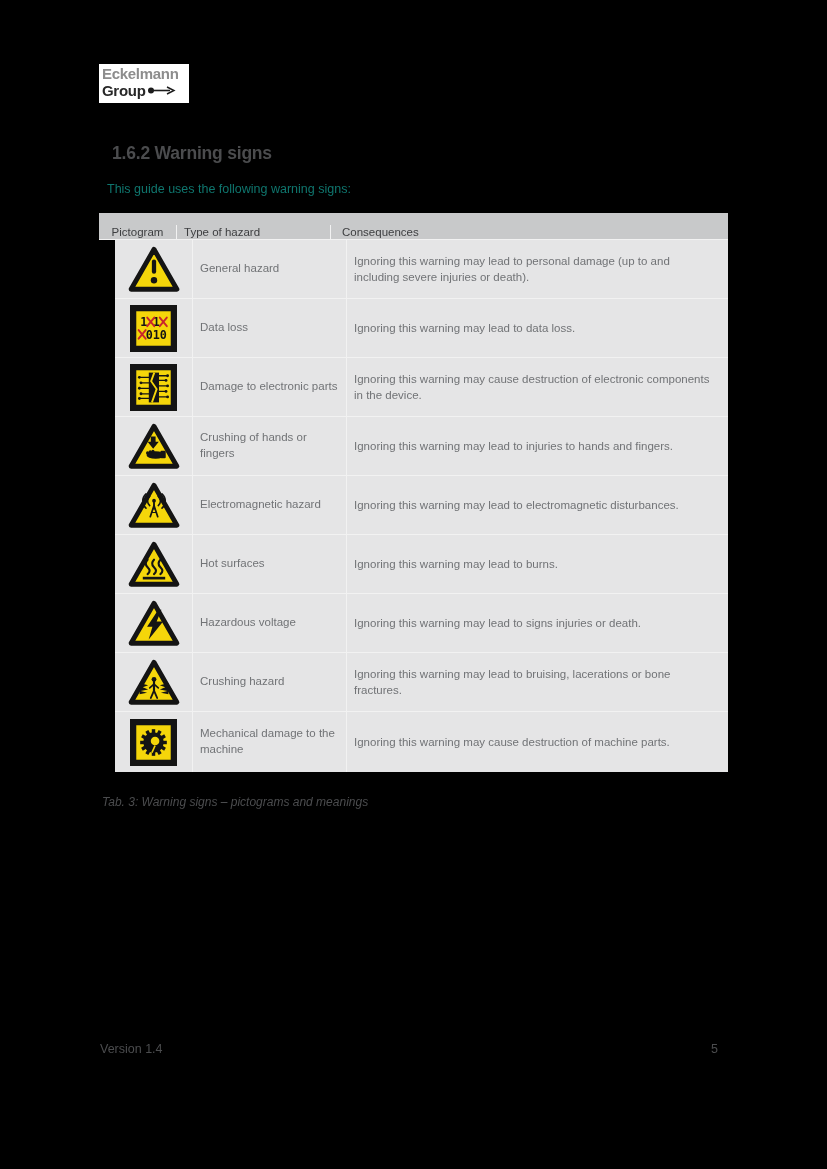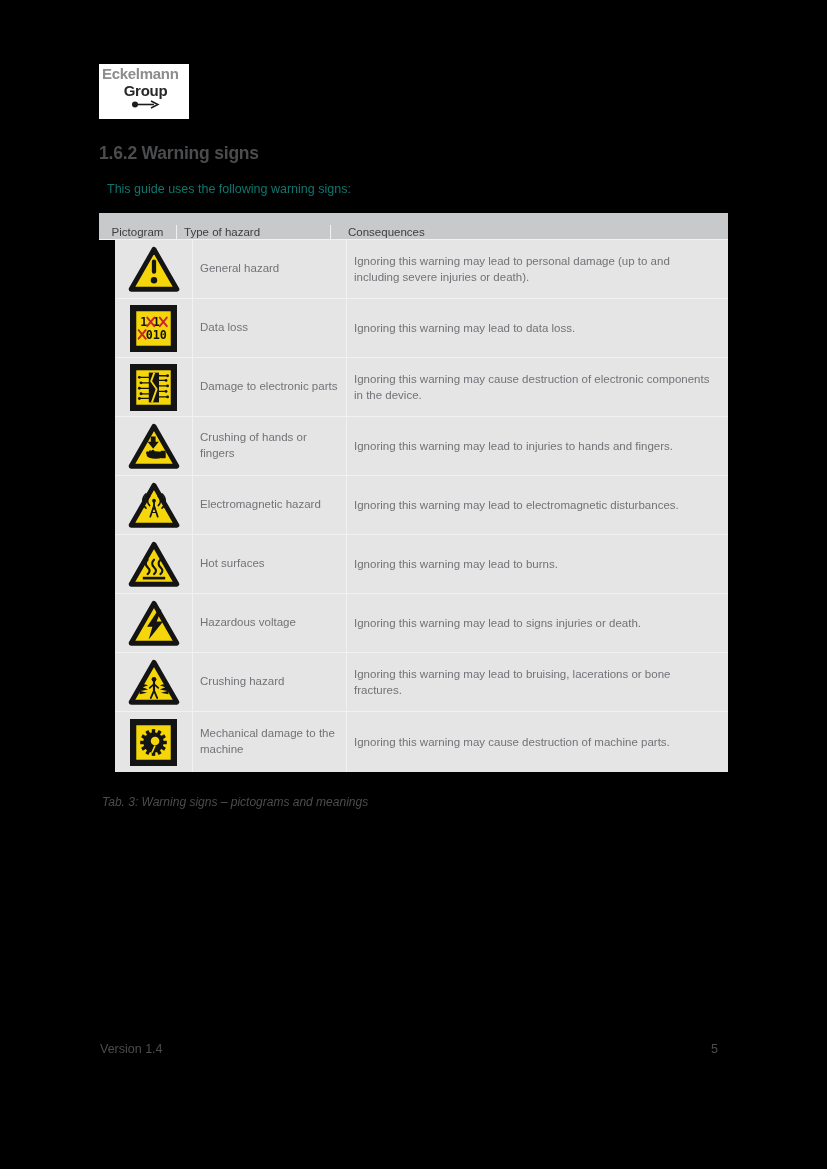--- a/index.html
+++ b/index.html
@@ -2,36 +2,36 @@
 <html><head>
 <meta charset="utf-8">
 <style>
   * { margin:0; padding:0; box-sizing:border-box; }
   body { background:#000; }
   .page {
     position:relative; width:827px; height:1169px; background:#000;
     font-family:"Liberation Sans", sans-serif; overflow:hidden; margin:0 auto;
   }
   
-  .logo { position:absolute; left:99px; top:64px; width:90px; height:55px;
+  .logo { position:absolute; left:99px; top:64px; width:90px; height:39px;
           background:#fff; padding:2px 0 0 3px; }
   .logo-line1 { font-size:15px; font-weight:bold; color:#8d8d8d; line-height:16px; letter-spacing:-0.3px; }
   .logo-line2 { font-size:15px; font-weight:bold; color:#282828; line-height:17px;
-                display:flex; align-items:center; gap:1px; letter-spacing:-0.3px;flex-direction:column; }
+                display:flex; align-items:center; gap:1px; letter-spacing:-0.3px; }
   
-  .heading { position:absolute; left:99px; top:143px; font-size:17.5px; font-weight:bold;
+  .heading { position:absolute; left:112px; top:143px; font-size:17.5px; font-weight:bold;
              color:#4b4c4e; letter-spacing:-0.2px; }
   .intro { position:absolute; left:107px; top:182px; font-size:12.5px; color:#0f766e; }
   
   .wtable { position:absolute; left:99px; top:213px; width:629px; }
   .thead { display:flex; height:27px; background:#c8c9ca; border-bottom:1px solid #f2f2f2; }
   .th { display:flex; align-items:center; font-size:11.5px; color:#3d3e40;margin-top:12px; }
   .th-1 { width:77px; justify-content:center; }
   .th-2 { width:154px; padding-left:7px; border-left:1px solid #f2f2f2; }
-  .th-3 { flex:1; padding-left:17px; border-left:1px solid #f2f2f2; }
+  .th-3 { flex:1; padding-left:11px; border-left:1px solid #f2f2f2; }
   .trow { display:flex; height:59px; background:#e5e5e6; border-bottom:1px solid #f2f2f2;margin-left:16px; }
   .trow:last-child { border-bottom:none; height:60px; }
   .cell-icon { width:77px; display:flex; align-items:center; justify-content:center; }
   .cell-type { width:154px; padding:0 8px 0 7px; display:flex; align-items:center;
                font-size:11.5px; color:#717376; border-left:1px solid #f2f2f2; line-height:1.35; }
   .cell-cons { flex:1; padding:0 12px 0 7px; display:flex; align-items:center;
                font-size:11.5px; color:#717376; border-left:1px solid #f2f2f2; line-height:1.4; }
   .caption { position:absolute; left:102px; top:795px; font-style:italic; font-size:12px; color:#4b4c4e; }
   .footer { position:absolute; left:100px; top:1042px; width:618px; display:flex;
             justify-content:space-between; font-size:12.5px; color:#4b4c4e; }

